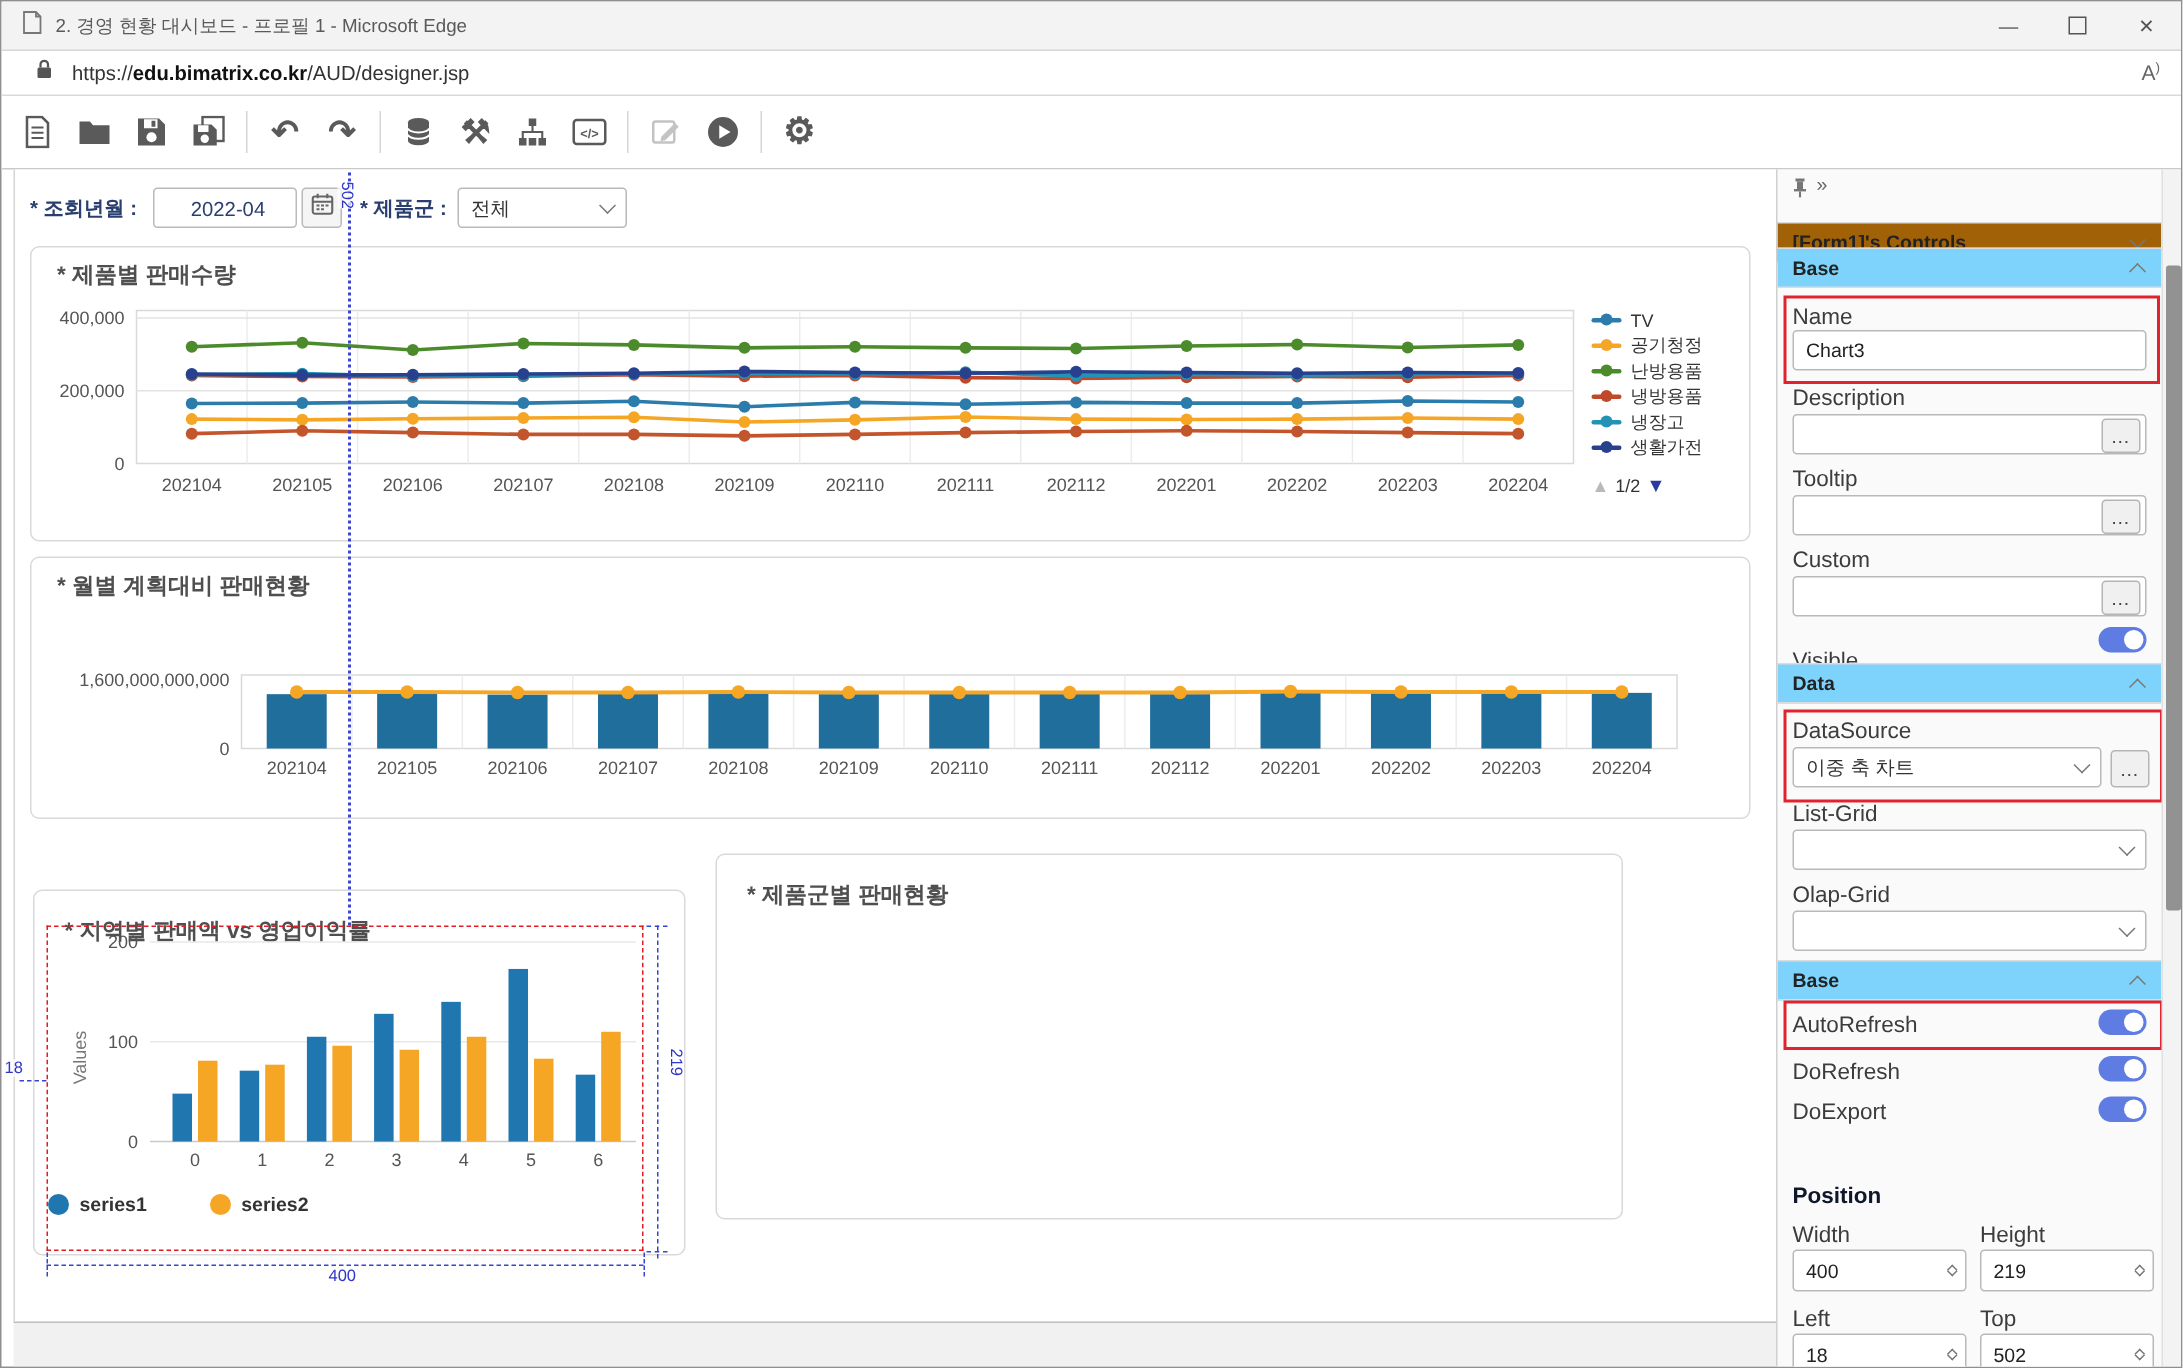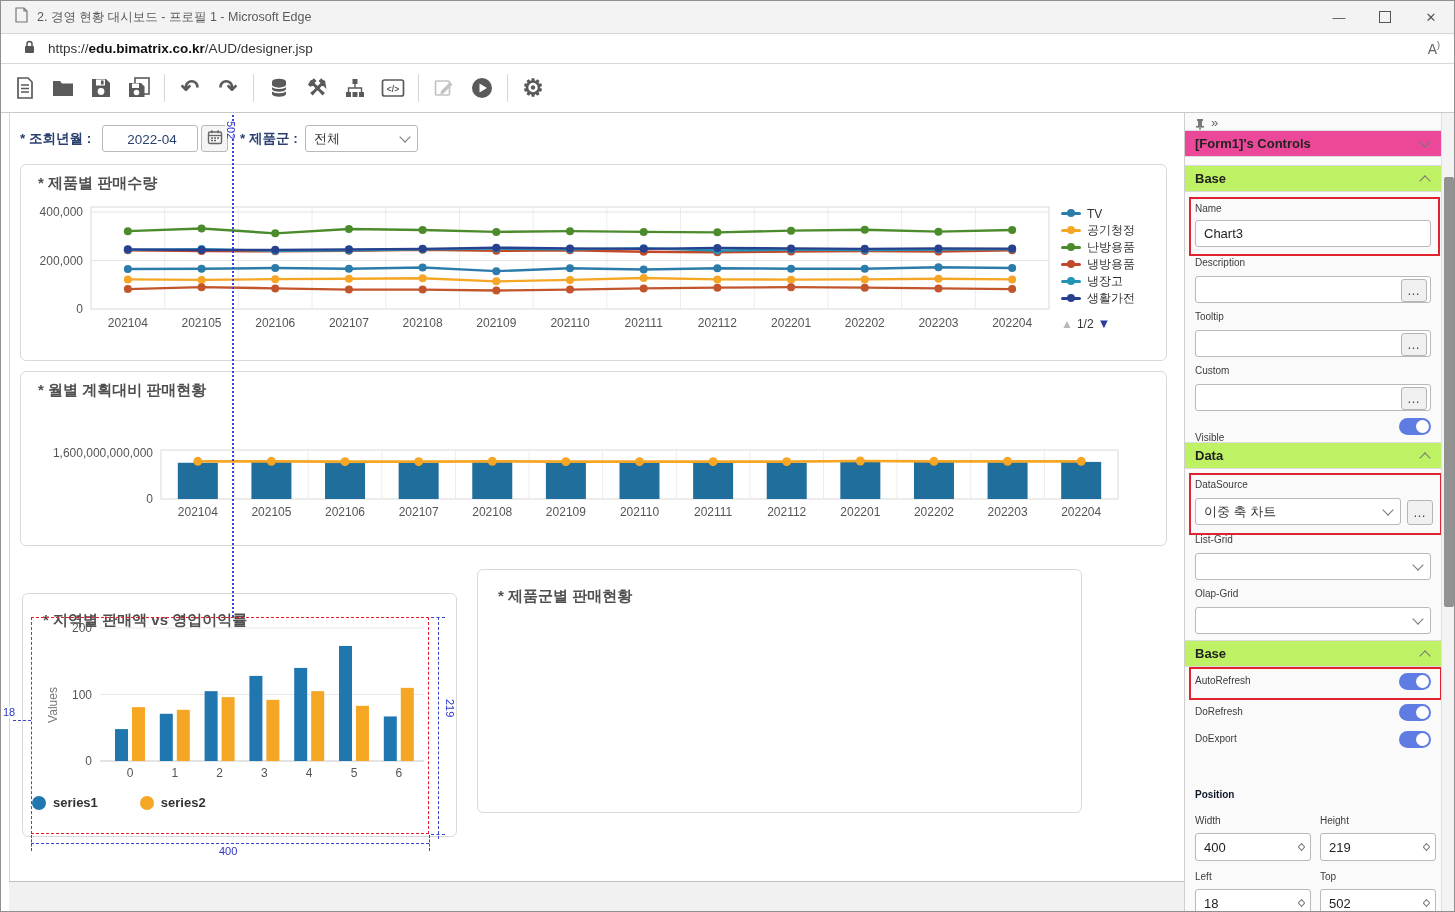--- a/index.html
+++ b/index.html
@@ -49,22 +49,22 @@
   .lg-line{position:relative;width:20px;height:2.5px;border-radius:2px;flex:0 0 auto;}
   .lg-dot{position:absolute;left:6px;top:-3px;width:8px;height:8px;border-radius:50%;}
   .lg-txt{margin-left:6px;font-size:12px;color:#333;white-space:nowrap;}
   .lg-page{display:flex;align-items:center;gap:4px;margin-top:4px;font-size:12px;color:#333;}
   .pg-up{color:#b9b9b9;font-size:12px;}
   .pg-down{color:#2b3c9e;font-size:13px;}
   .lg2-item{display:flex;align-items:center;gap:7px;font-size:12.5px;font-weight:bold;color:#333;}
   .dot{border-radius:50%;display:inline-block;}
   
   .rpanel{position:absolute;left:1183px;top:112px;width:257px;height:800px;background:#fafafa;border-left:1px solid #cfcfcf;box-sizing:border-box;overflow:hidden;}
-  .rsec{position:absolute;left:0;width:100%;height:27px;background:#bef264;border-top:1px solid #dcdcdc;border-bottom:1px solid #dcdcdc;box-sizing:border-box;display:flex;align-items:center;justify-content:space-between;padding:0 12px 0 10px;font-size:13px;font-weight:bold;color:#222;}
-  .rlabel{position:absolute;left:10px;font-size:10px;color:#3c3c3c;}
+  .rsec{position:absolute;left:0;width:100%;height:27px;background:#7dd3fc;border-top:1px solid #dcdcdc;border-bottom:1px solid #dcdcdc;box-sizing:border-box;display:flex;align-items:center;justify-content:space-between;padding:0 12px 0 10px;font-size:13px;font-weight:bold;color:#222;}
+  .rlabel{position:absolute;left:10px;font-size:15px;color:#3c3c3c;}
   .rinput{position:absolute;left:10px;width:236px;height:27px;background:#fff;border:1px solid #b9b9b9;border-radius:3px;box-sizing:border-box;}
   .rinput input{width:100%;height:100%;padding:0 8px;font-size:13px;color:#222;box-sizing:border-box;}
   .dots{position:absolute;width:26px;height:23px;background:#f0f0f0;border:1px solid #b5b5b5;border-radius:3px;display:flex;align-items:center;justify-content:center;font-size:13px;color:#444;box-sizing:border-box;letter-spacing:1px;}
   .dots.inside{right:3px;top:2px;}
   .toggle{position:absolute;width:32px;height:17px;border-radius:9px;background:#5e7ce2;}
   .toggle::after{content:'';position:absolute;right:2px;top:2px;width:13px;height:13px;border-radius:50%;background:#fff;}
   .hl-red{position:absolute;border:2px solid #e0232e;pointer-events:none;z-index:5;}
   .spin{position:absolute;background:#fff;border:1px solid #b9b9b9;border-radius:3px;box-sizing:border-box;display:flex;align-items:center;height:28px;width:116px;}
   .spin input{flex:1;min-width:0;padding-left:8px;font-size:13px;color:#222;}
   .spin .ch{width:18px;display:flex;flex-direction:column;align-items:center;gap:4px;}
@@ -519,21 +519,21 @@
     <span style="position:absolute;left:9px;top:5px">
       <svg width="12" height="14" viewBox="0 0 12 14">
           <rect x="3" y="1" width="6" height="2" fill="#777"></rect>
           <rect x="4" y="3" width="4" height="5" fill="#777"></rect>
           <rect x="2" y="8" width="8" height="1.6" fill="#777"></rect>
           <rect x="5.3" y="9.6" width="1.4" height="4" fill="#777"></rect>
         </svg>
     </span>
     <span style="position:absolute;left:26px;top:2px;font-size:13px;color:#666">»</span>
 
-    <div class="rsec" style="top:17px;background:#ec4899">
+    <div class="rsec" style="top:35px;background:#a16207">
       <span>[Form1]'s Controls</span>
       <span class="chev down"></span>
     </div>
 
     <div class="rsec" style="top:52px">
       <span>Base</span>
       <span class="chev up"></span>
     </div>
 
     <span class="rlabel" style="top:90px">Name</span>

